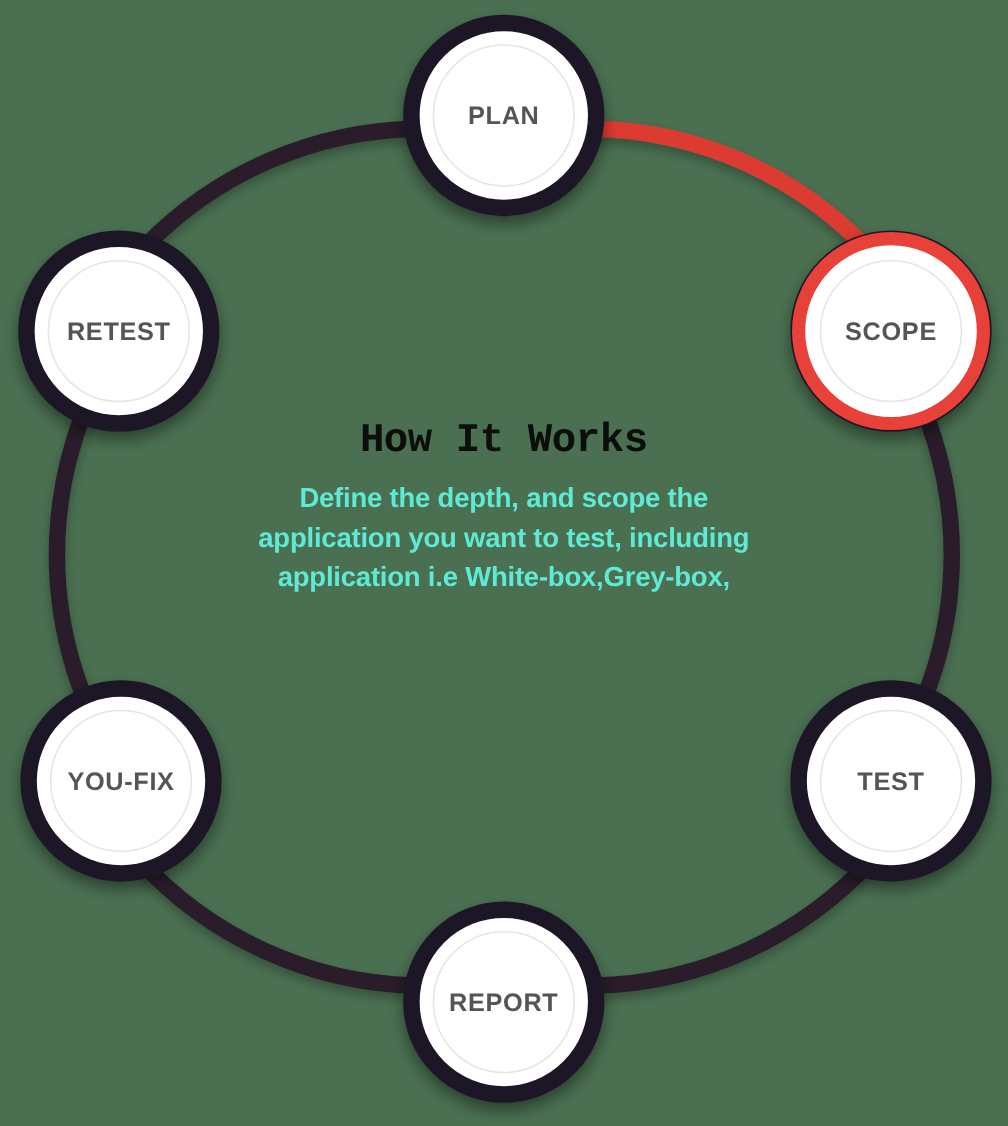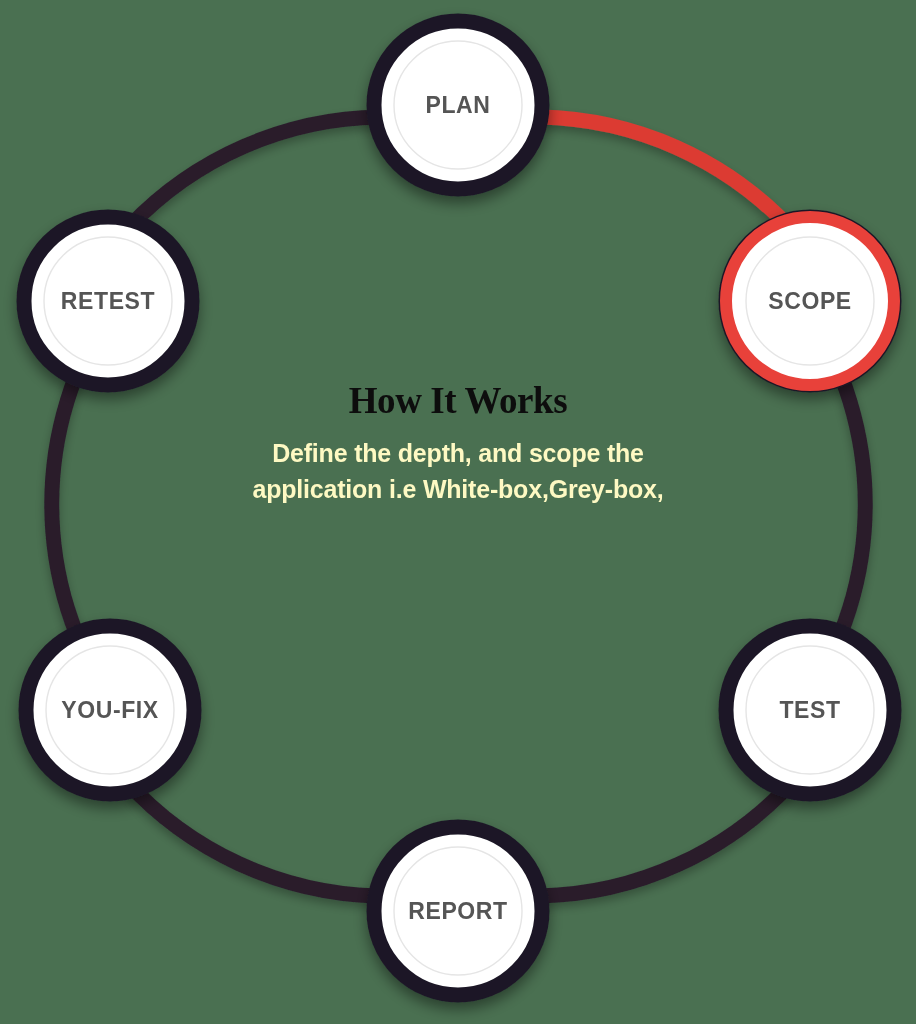--- a/index.html
+++ b/index.html
@@ -42,35 +42,35 @@
   .center-panel {
     position: absolute;
     left: 178px;
     top: 382px;
     width: 560px;
     text-align: center;
     pointer-events: none;
   }
   .center-title {
     margin: 0;
-    font-family: Liberation Serif, serif;
+    font-family: Liberation Mono, monospace;
     font-weight: bold;
     font-size: 37px;
     line-height: 1.05;
     color: #0d0d0d;
     letter-spacing: -0.4px;
   }
   .center-desc {
     margin: 14px auto 0 auto;
     width: 530px;
     font-family: "Liberation Sans", sans-serif;
     font-weight: bold;
     font-size: 25px;
     line-height: 1.44;
-    color: #fef9c3;
+    color: #5eead4;
     letter-spacing: -0.2px;
   }
 </style>
 </head>
 <body>
 
 <div id="diagram-root">
 
   <svg id="cycle-svg" viewBox="0 0 916 1024">
     <defs>
@@ -128,17 +128,18 @@
       <circle cx="108" cy="301" r="84" fill="#ffffff" stroke="#1d1927" stroke-width="15" filter="url(#node-shadow)"></circle>
       <circle cx="108" cy="301" r="64" fill="none" stroke="#e5e5e5" stroke-width="1.4"></circle>
       <text class="node-label" x="108" y="301">RETEST</text>
     </g>
   </svg>
 
   <div class="center-panel">
     <h2 class="center-title">How It Works</h2>
     <div class="center-desc">
       <div>Define the depth, and scope the</div>
+      <div>application you want to test, including</div>
       <div>application i.e White-box,Grey-box,</div>
     </div>
   </div>
 
 </div>
 
 </body></html>

